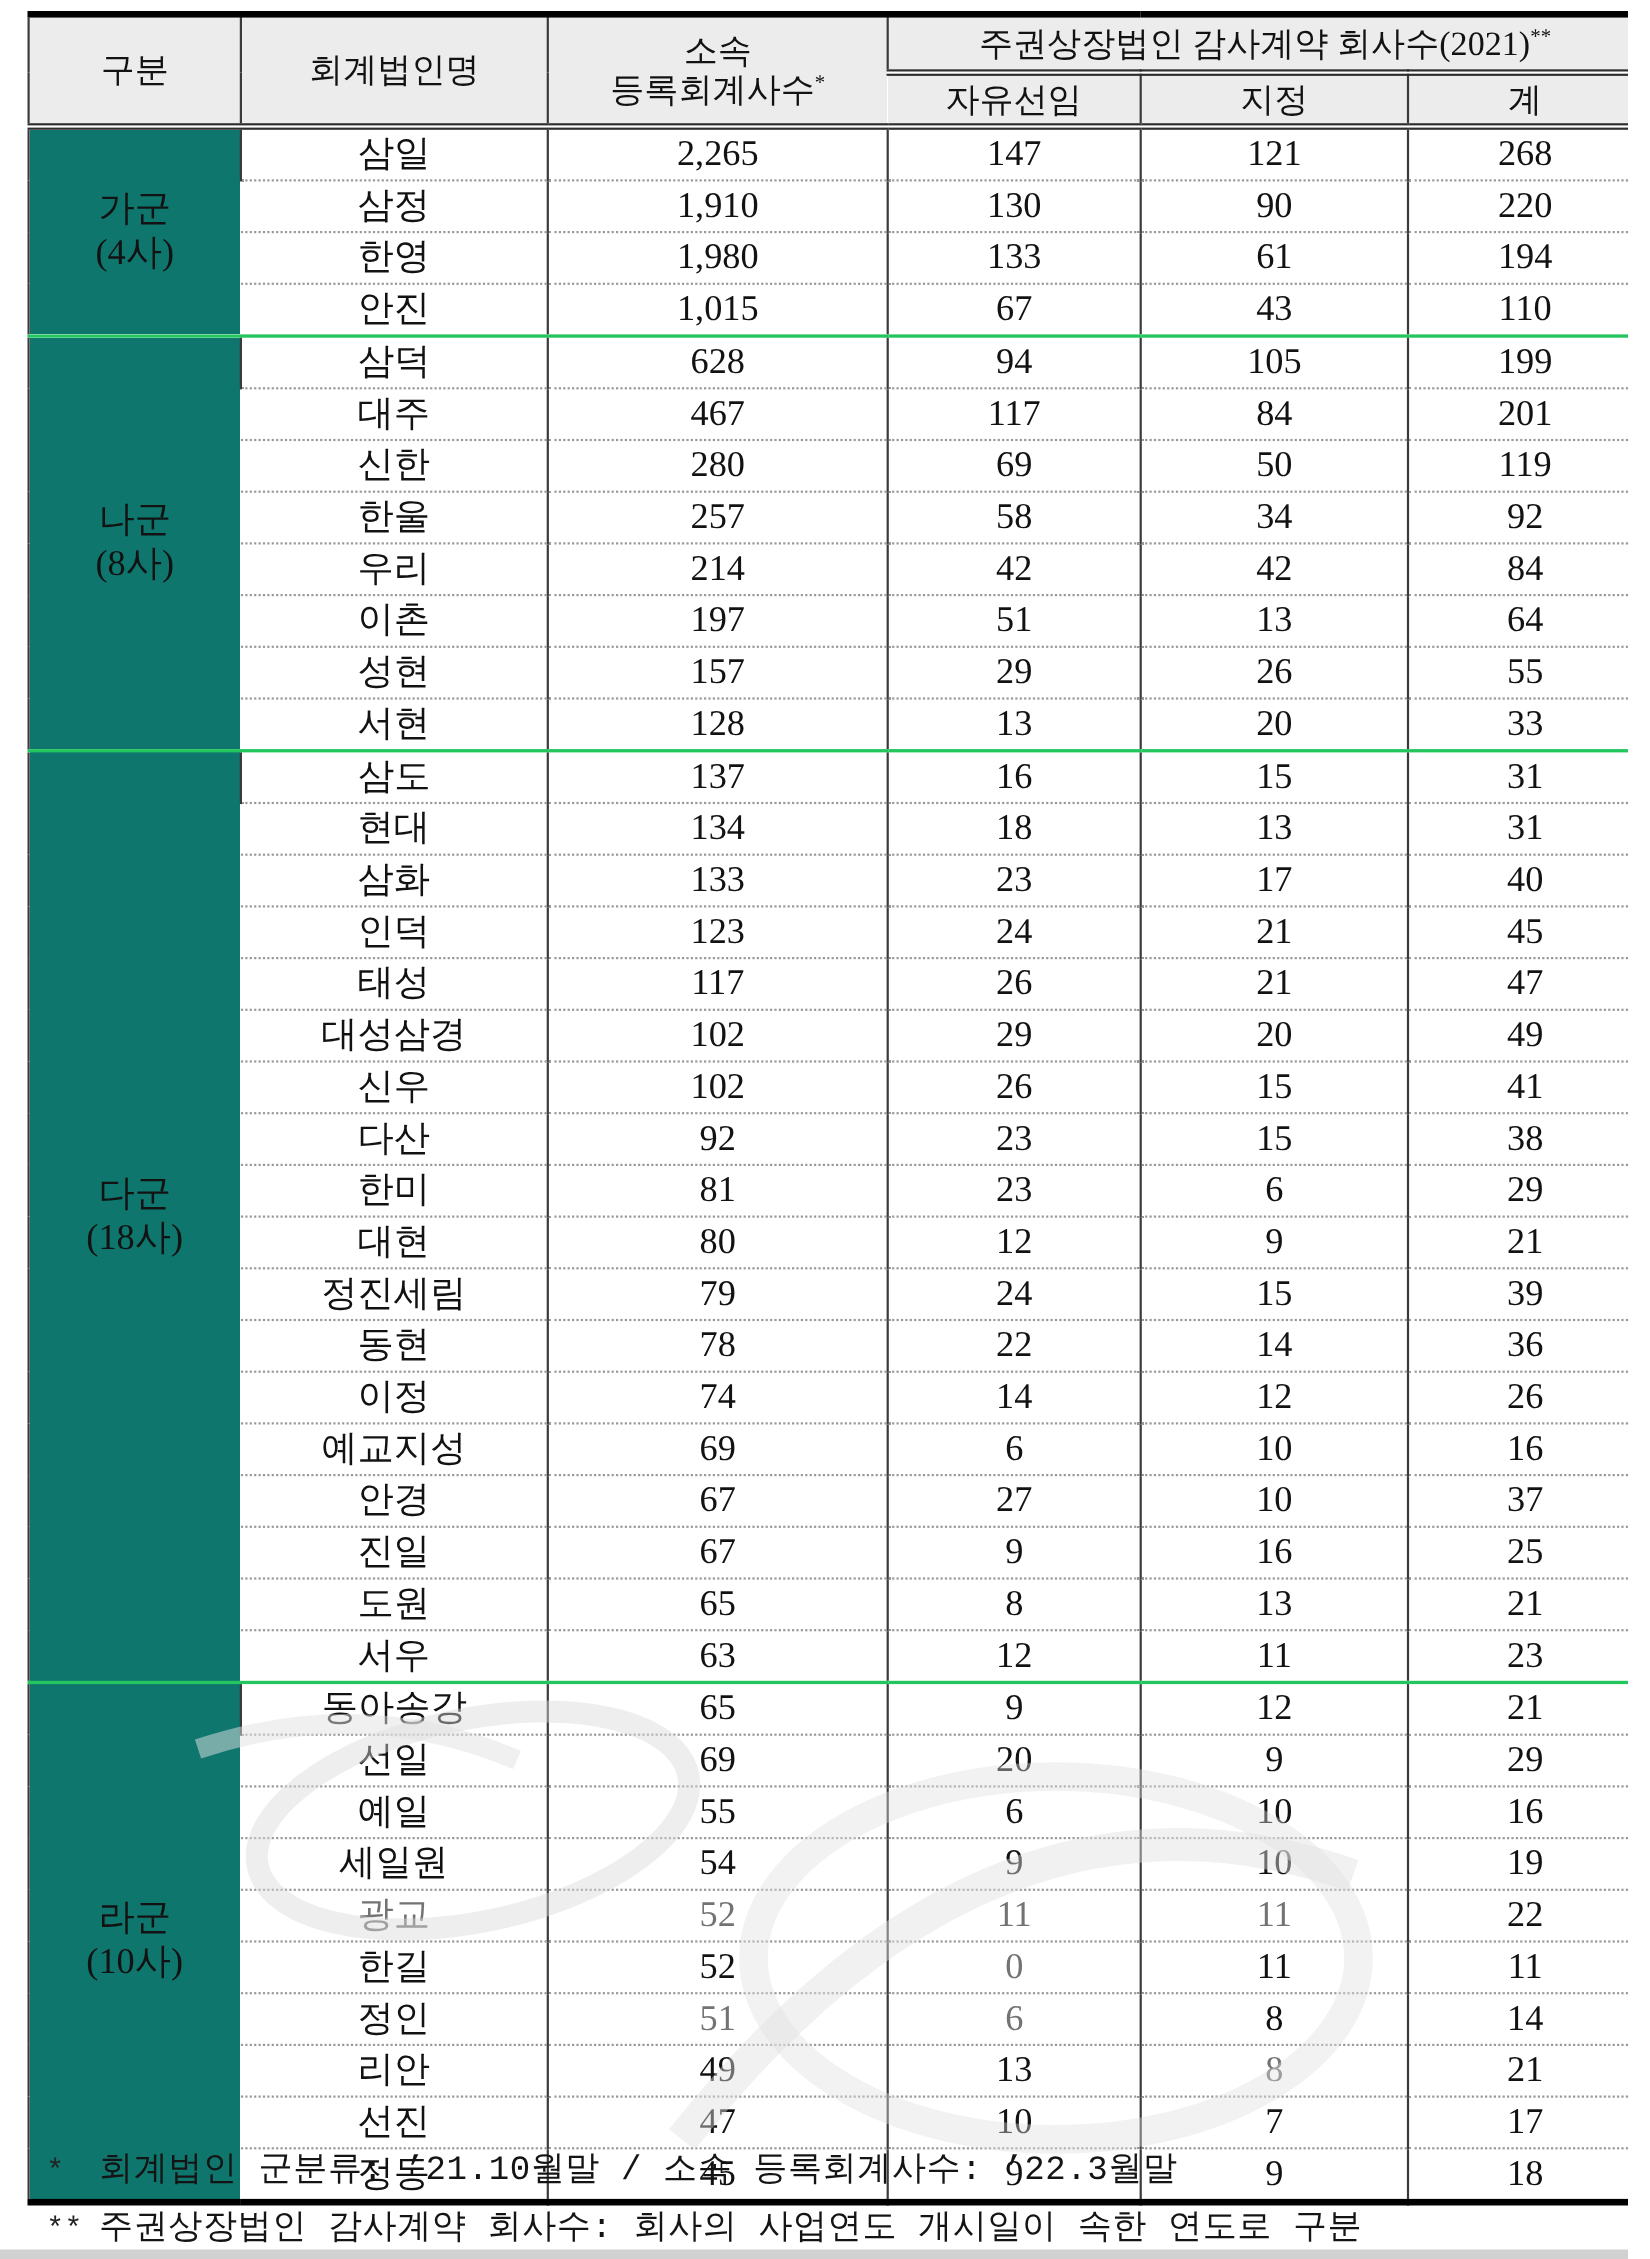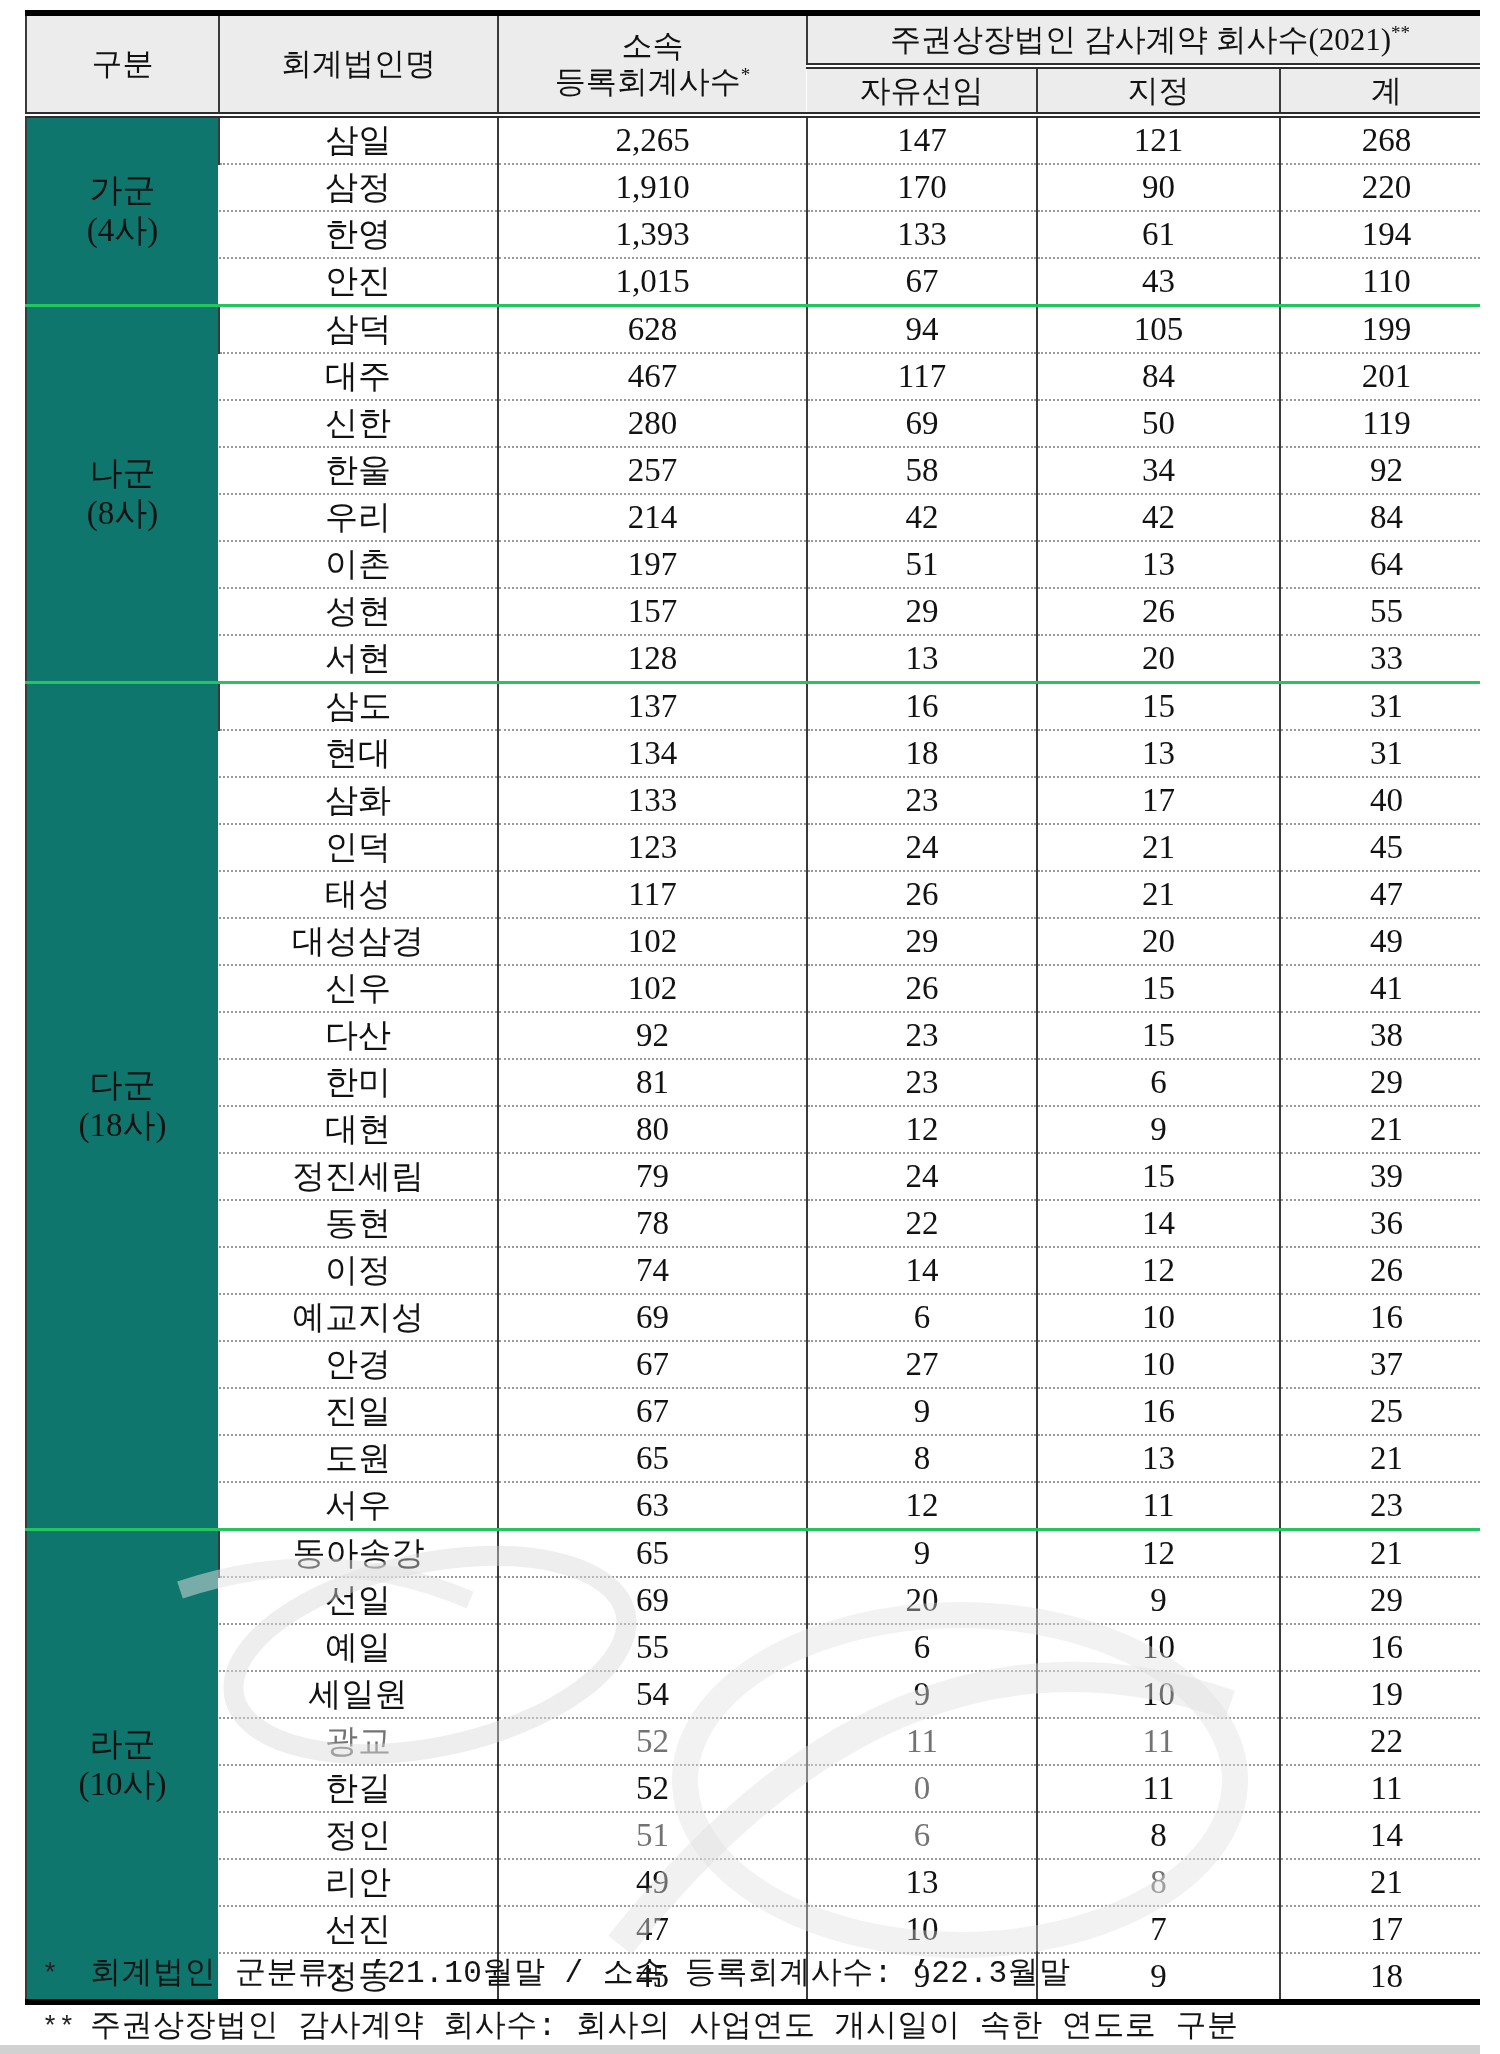--- a/index.html
+++ b/index.html
@@ -89,27 +89,27 @@
           </td>
           <td>삼일</td>
           <td>2,265</td>
           <td>147</td>
           <td>121</td>
           <td>268</td>
         </tr>
         <tr class="dot">
           <td>삼정</td>
           <td>1,910</td>
-          <td>170</td>
+          <td>130</td>
           <td>90</td>
           <td>220</td>
         </tr>
         <tr class="dot">
           <td>한영</td>
-          <td>1,393</td>
+          <td>1,980</td>
           <td>133</td>
           <td>61</td>
           <td>194</td>
         </tr>
         <tr class="dot">
           <td>안진</td>
           <td>1,015</td>
           <td>67</td>
           <td>43</td>
           <td>110</td>

